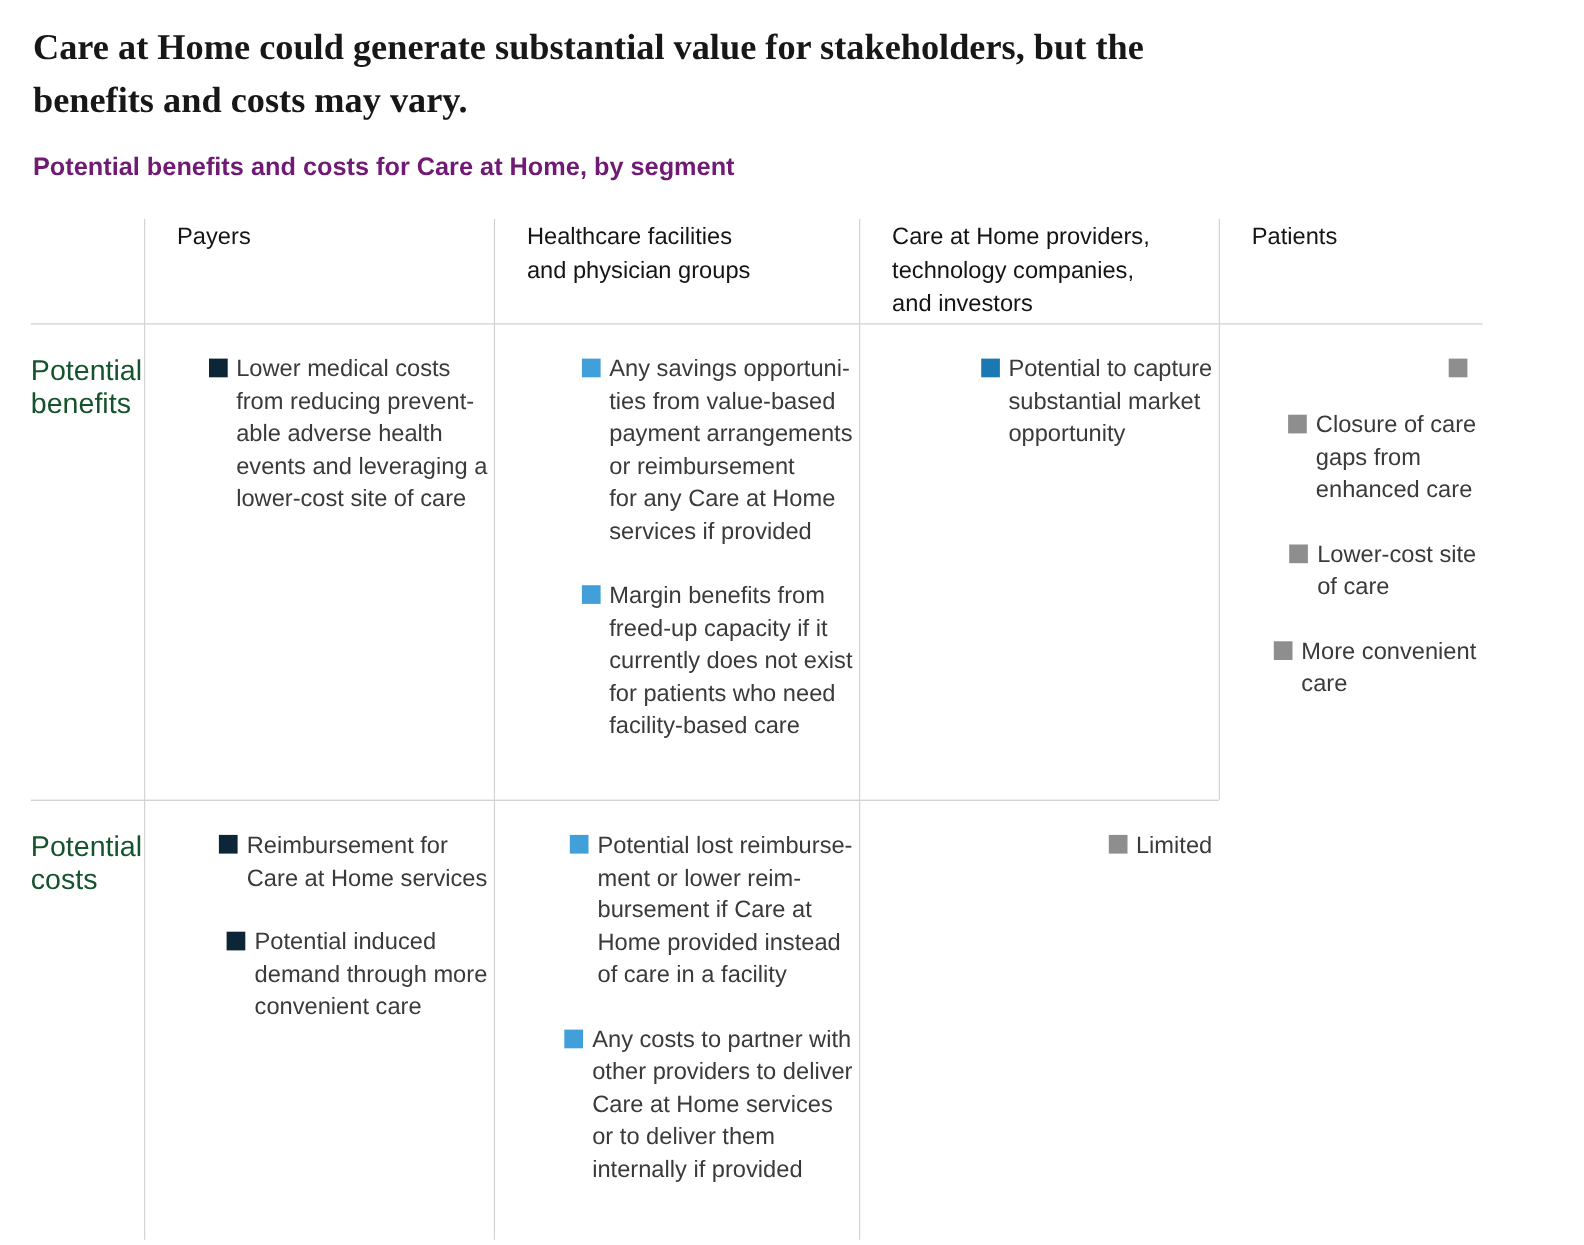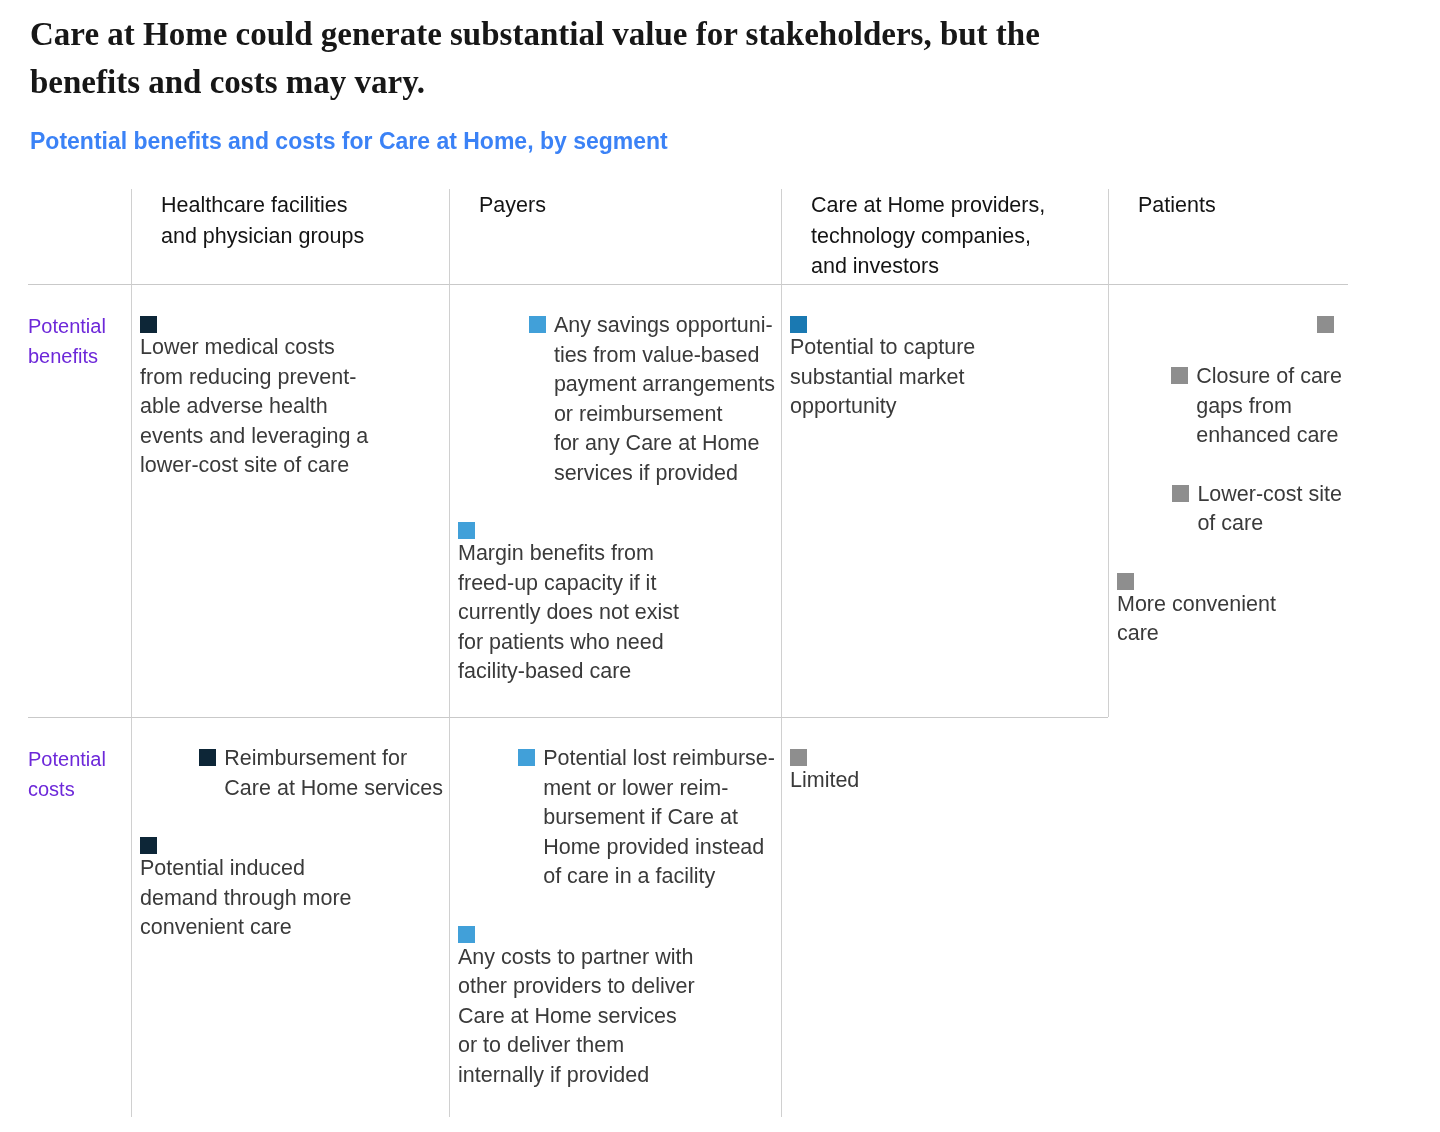--- a/index.html
+++ b/index.html
@@ -5,36 +5,36 @@
   * { margin:0; padding:0; box-sizing:border-box; }
   html,body { background:#ffffff; }
   .page {
     position:relative;
     width:1440px; height:1132px;
     background:#ffffff;
     font-family:"Liberation Sans","DejaVu Sans",sans-serif;
     overflow:hidden;
   }
   .title {
-    padding-top:10px;
+    padding-top:20px;
     margin-left:30px;
     max-width:1260px;
     font-family:"Liberation Serif","DejaVu Serif",serif;
     font-weight:700;
     font-size:33px;
     line-height:48px;
     color:#171717;
     white-space:pre-line;
   }
   .subtitle {
     margin:21px 0 0 30px;
     font-size:23px;
     line-height:28px;
     font-weight:700;
-    color:#3b82f6;
+    color:#701a75;
   }
   .table {
     display:grid;
     grid-template-columns:103px 318px 332px 327px 240px;
     margin-left:28px;
     margin-top:34px;
     width:1322px;
   }
   .hc {
     border-left:1px solid #d0d0d0;
@@ -42,54 +42,54 @@
     padding:1px 10px 0 29px;
     font-size:21.5px;
     line-height:30.5px;
     color:#141414;
     white-space:pre-line;
   }
   .corner { border-left:none; }
   .rl {
     border-top:1px solid #c9c9c9;
     padding:26px 6px 0 0;
-    font-size:20px;
+    font-size:26px;
     line-height:30px;
-    color:#6d28d9;
+    color:#14532d;
     white-space:pre-line;
   }
   .rc {
     border-top:1px solid #c9c9c9;
     border-left:1px solid #d0d0d0;
     padding:26px 6px 14px 0;
   }
   .r0 { min-height:433px; }
   .r1 { min-height:400px; }
   .bullet { display:flex; margin:0 0 29px 8px;justify-content:flex-end; }
-  .bullet:last-child { margin-bottom:0;flex-direction:column; }
+  .bullet:last-child { margin-bottom:0; }
   .sq { width:17px; height:17px; margin:5px 8px 0 0; flex:0 0 auto; }
   .bt {
     font-size:21.5px;
     line-height:29.5px;
     color:#3a3a3a;
     white-space:pre-line;
   }
 </style>
 </head>
 <body>
 
 <div class="page">
   <h1 class="title">Care at Home could generate substantial value for stakeholders, but the
 benefits and costs may vary.</h1>
   <h2 class="subtitle">Potential benefits and costs for Care at Home, by segment</h2>
   <div class="table" id="grid">
       <div class="hc corner"></div>
+      <div class="hc">Payers</div>
       <div class="hc">Healthcare facilities
 and physician groups</div>
-      <div class="hc">Payers</div>
       <div class="hc">Care at Home providers,
 technology companies,
 and investors</div>
       <div class="hc">Patients</div>
       <div class="rl r0">Potential
 benefits</div>
       <div class="rc r0">
         <div class="bullet">
           <span class="sq" style="background: rgb(13, 38, 55);"></span>
           <span class="bt">Lower medical costs

